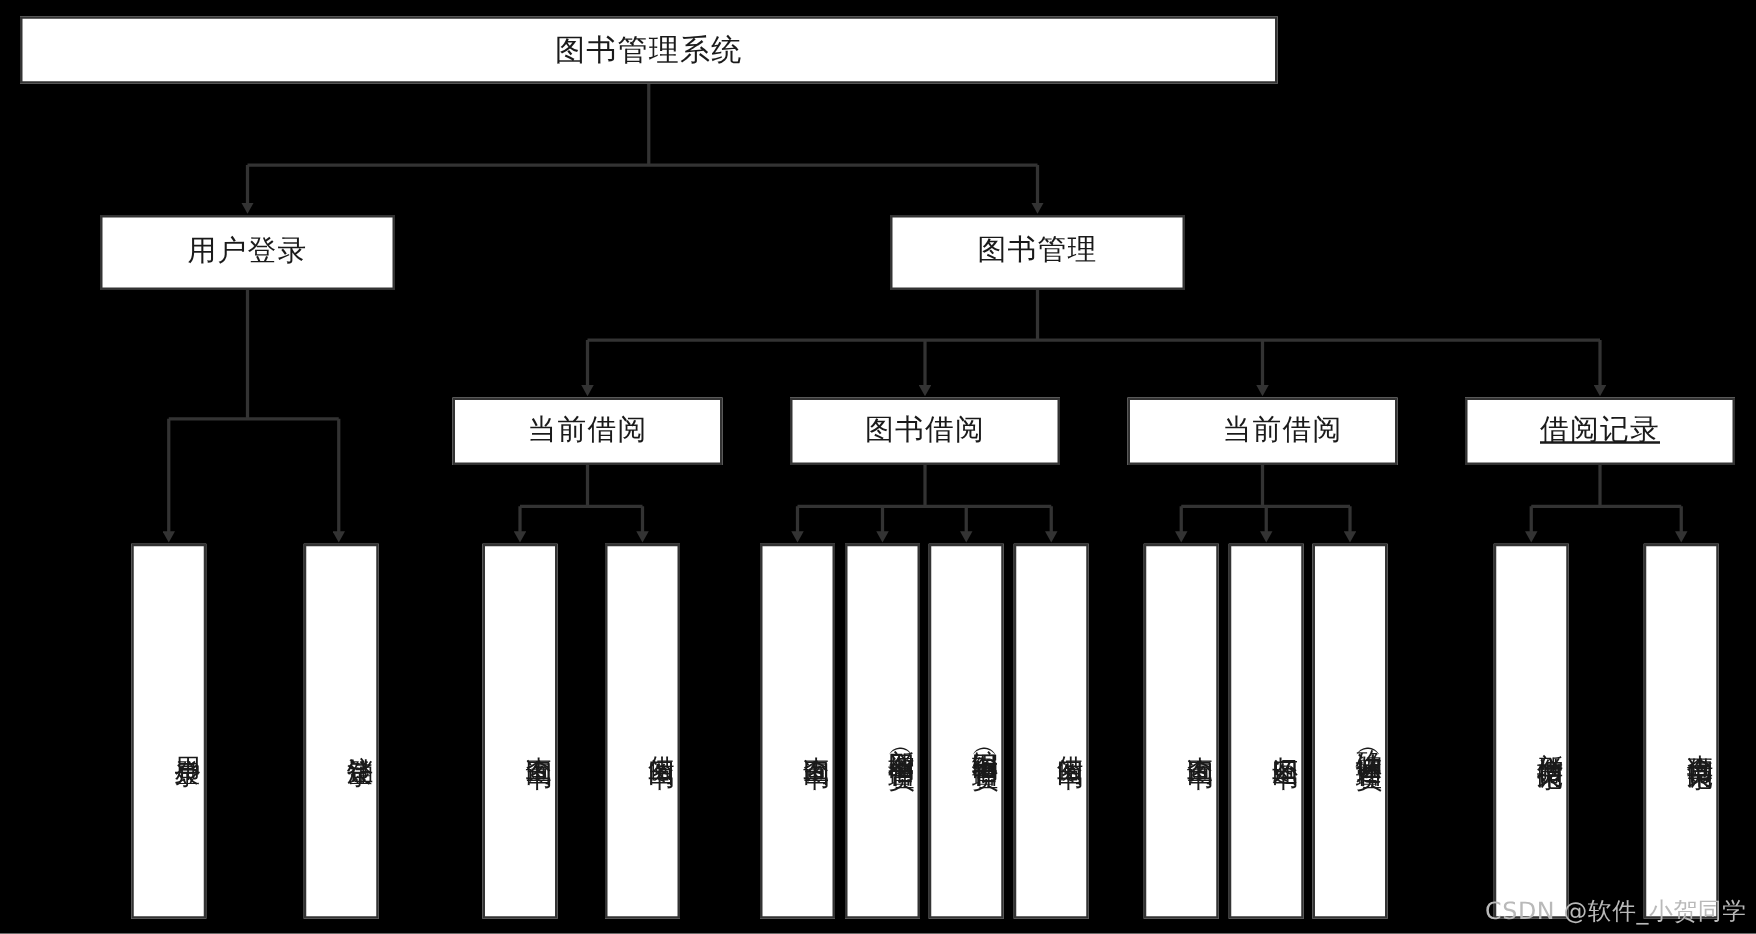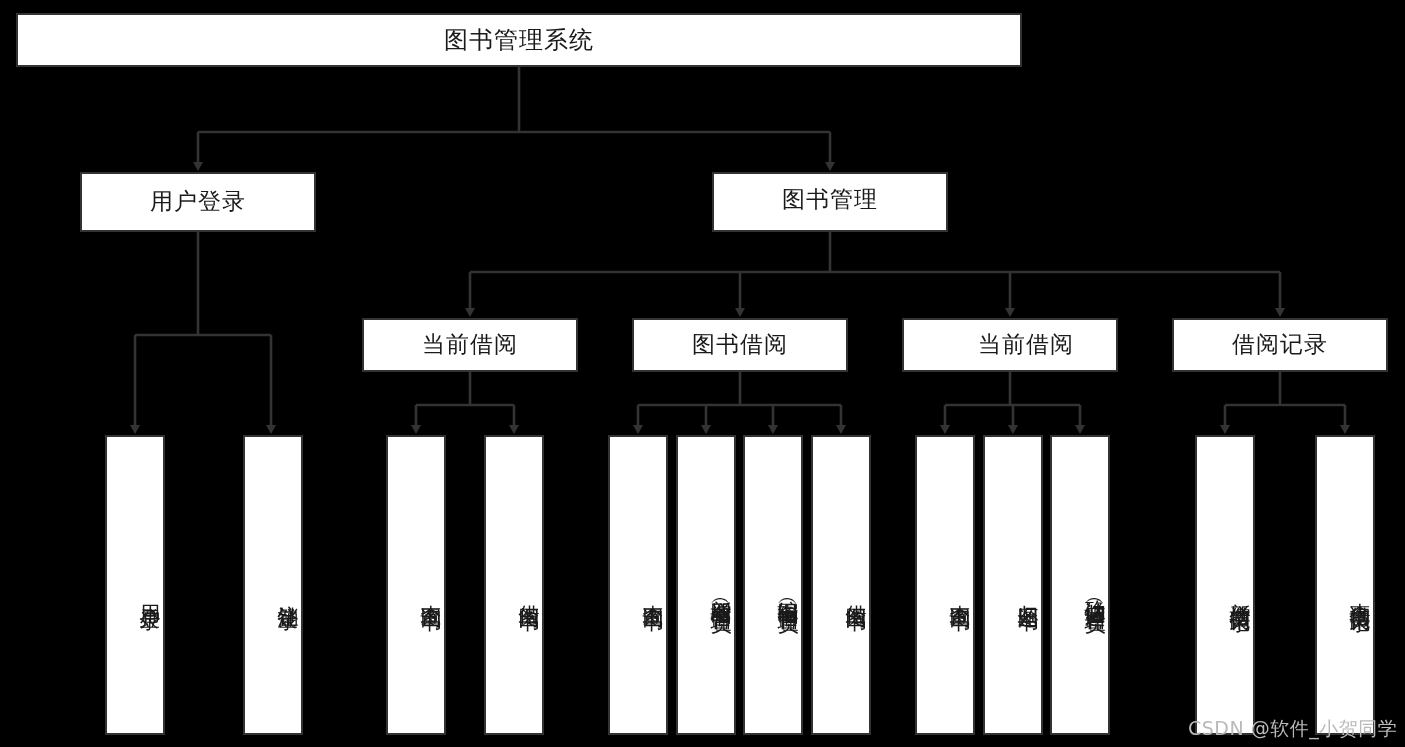--- a/index.html
+++ b/index.html
@@ -138,21 +138,21 @@
   <div id="level3-layer">
       <div class="node horizontal" style="left: 362px; top: 318px; width: 216px; height: 54px;">
         <span class="label">当前借阅</span>
       </div>
       <div class="node horizontal" style="left: 632px; top: 318px; width: 216px; height: 54px;">
         <span class="label">图书借阅</span>
       </div>
       <div class="node horizontal" style="left: 902px; top: 318px; width: 216px; height: 54px; padding-left: 32px;">
         <span class="label">当前借阅</span>
       </div>
-      <div class="node horizontal" style="left: 1172px; top: 318px; width: 216px; height: 54px;">
+      <div class="node horizontal" style="left: 1172px; top: 318px; width: 216px; height: 54px; text-decoration: underline;">
         <span class="label">借阅记录</span>
       </div>
     </div>
   <div id="leaf-layer">
       <div class="node vertical" style="left: 105px; top: 435px; width: 60px; height: 300px;">
         <span class="label">用户登录</span>
       </div>
       <div class="node vertical" style="left: 243px; top: 435px; width: 60px; height: 300px;">
         <span class="label">注销登录</span>
       </div>

